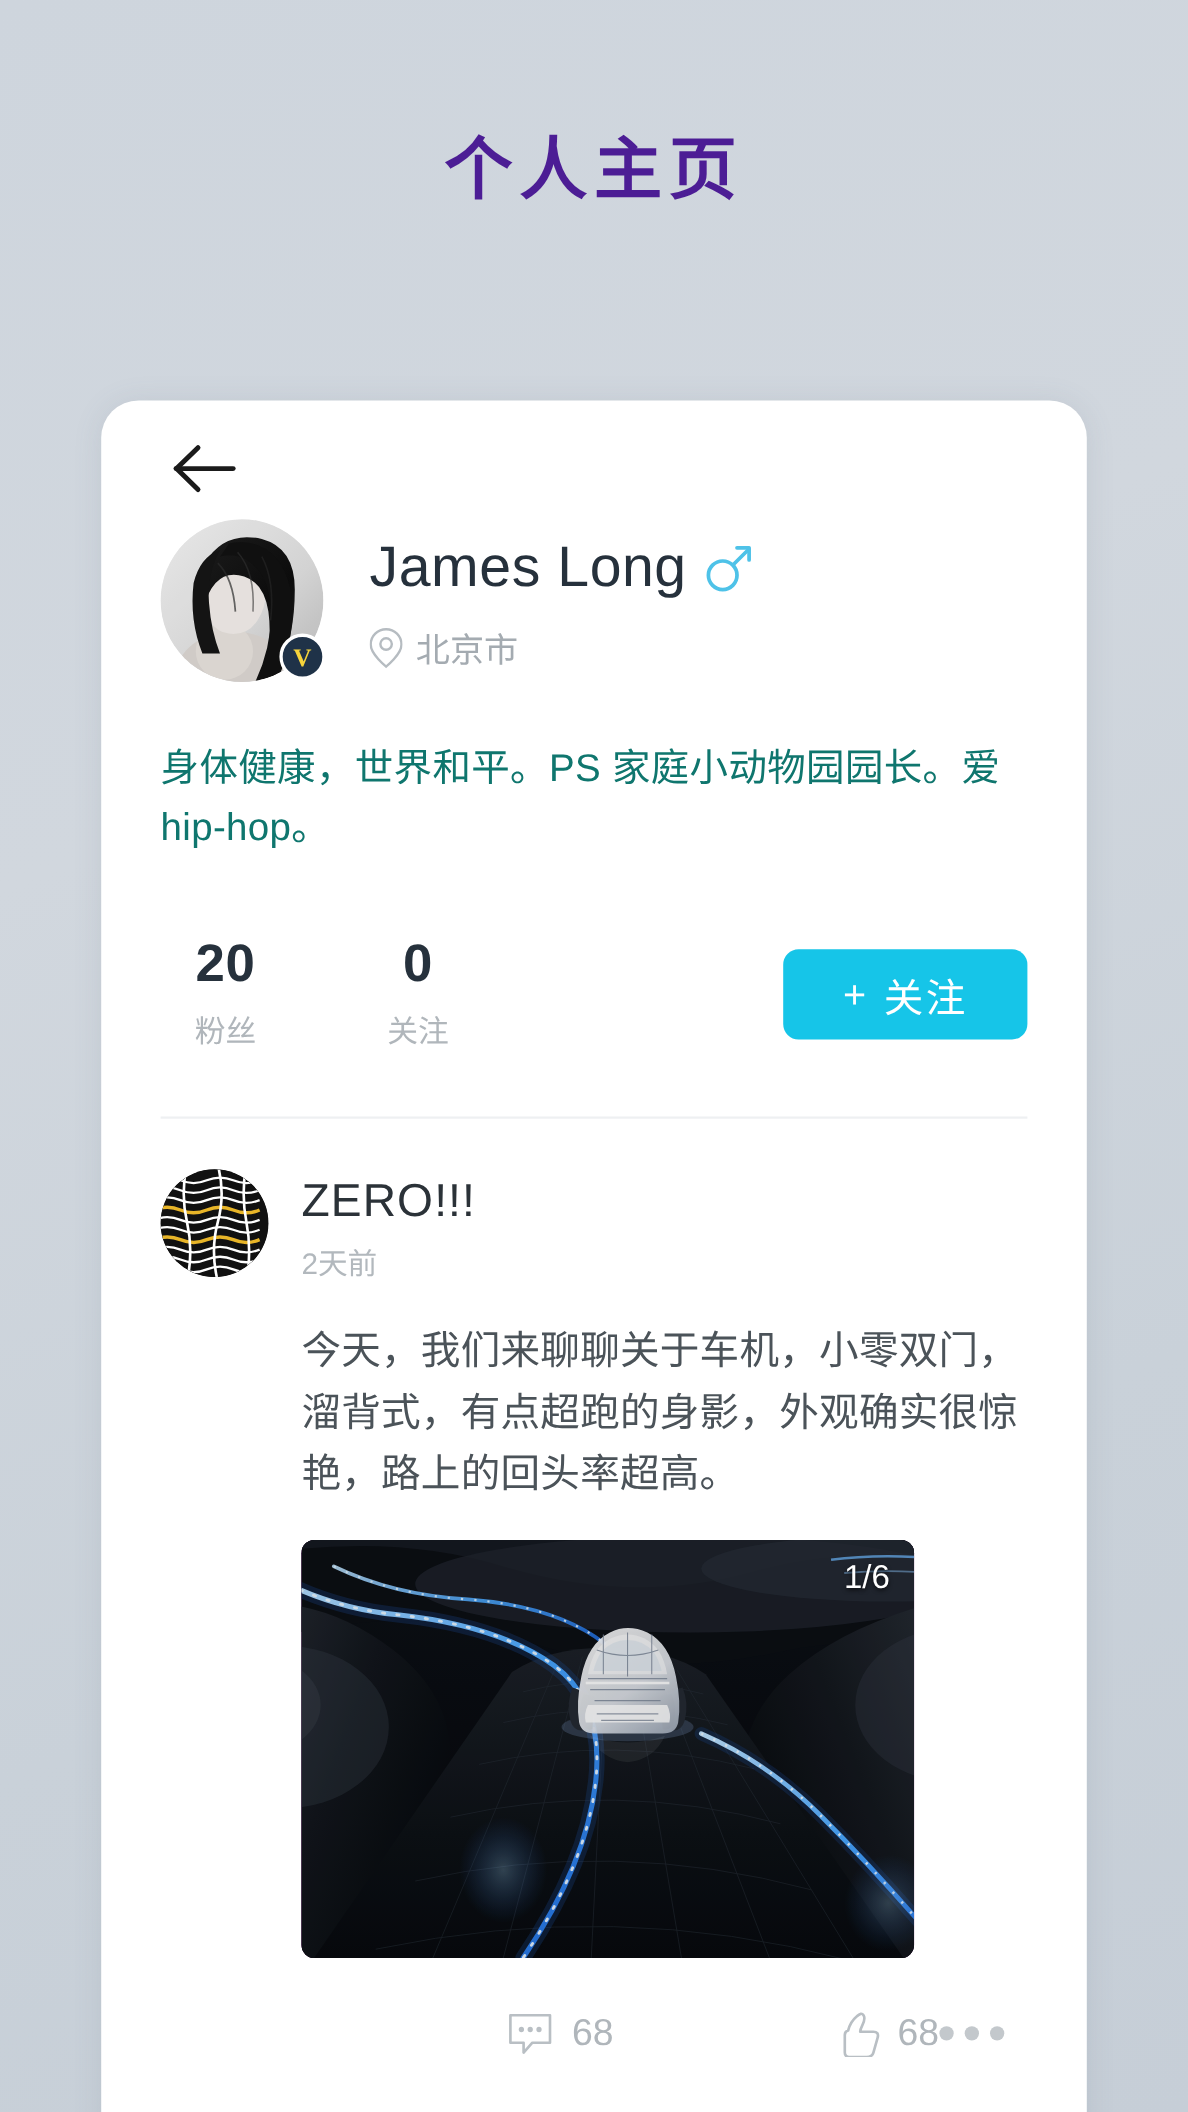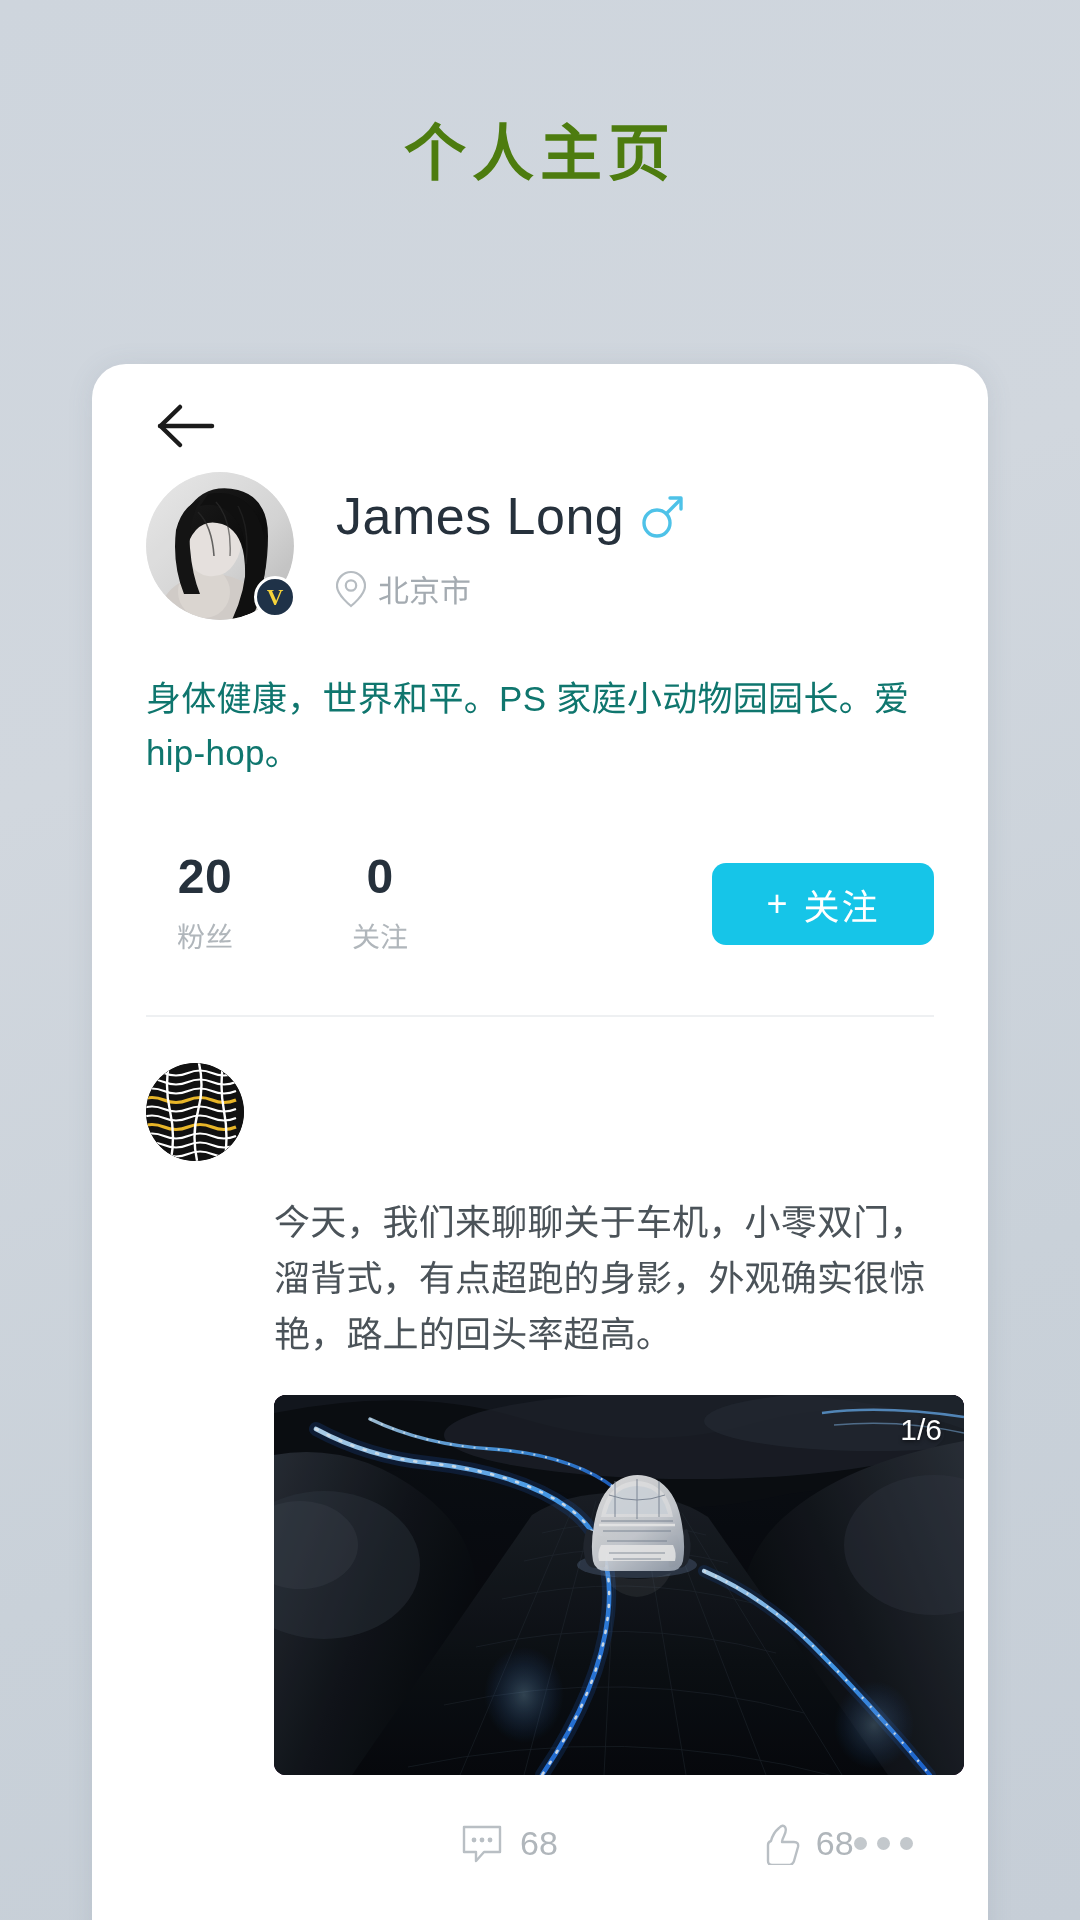--- a/index.html
+++ b/index.html
@@ -10,21 +10,21 @@
   }
   body {
     background: linear-gradient(160deg,#ced5dd 0%,#d1d7de 35%,#c9d1d9 70%,#c6ced7 100%);
   }
 
   
   .page-title{
     position:absolute; top:103px; left:0; width:1080px;
     text-align:center;
     font-size:62px; font-weight:700; letter-spacing:6px;
-    color:#4d7c0f;
+    color:#4c1d95;
   }
 
   
   .card{
     position:absolute; left:92px; top:364px;
     width:896px; height:1600px;
     background:#ffffff;
     border-radius:34px 34px 0 0;
     overflow:hidden;
     box-shadow:0 2px 26px rgba(90,105,125,.13);
@@ -129,21 +129,21 @@
 
   .post-text{
     margin-top:34px; margin-left:0;
     padding-left:128px;
     font-size:36px; line-height:1.55; color:#4b5359; letter-spacing:.2px;
   }
 
   .post-media{
     position:relative;
     margin:32px 0 16px 128px;
-    width:690px; height:380px;
+    width:557px; height:380px;
     border-radius:12px; overflow:hidden;
     background:#701a75;
   }
   .post-media svg{ display:block; width:100%; height:100%; }
   .media-counter{
     position:absolute; right:22px; top:18px;
     color:#fff; font-size:30px; font-weight:500;
     text-shadow:0 1px 4px rgba(0,0,0,.7);
   }
 
@@ -299,20 +299,24 @@
               <path d="M-6 64 q12 -5 24 0 q12 5 24 0 q12 -5 24 0 q12 5 24 0"></path>
             </g>
             <g stroke="#ffffff" stroke-width="2.4" fill="none">
               <path d="M24 -4 q-6 26 0 52 q6 26 0 54"></path>
               <path d="M52 -4 q7 26 0 52 q-7 26 0 54"></path>
               <path d="M78 -4 q-5 26 0 52 q5 26 0 54"></path>
             </g>
           </g>
         </svg>
       </div>
+      <div class="post-meta">
+        <div class="post-author">ZERO!!!</div>
+        <div class="post-time">2天前</div>
+      </div>
     </div>
 
     <div class="post-text">今天，我们来聊聊关于车机，小零双门，溜背式，有点超跑的身影，外观确实很惊艳，路上的回头率超高。</div>
 
     <div class="post-media">
       <svg viewBox="0 0 690 380" preserveAspectRatio="xMidYMid slice">
         <defs>
           <linearGradient id="skyg" x1="0" y1="0" x2="0" y2="1">
             <stop offset="0%" stop-color="#0e1218"></stop>
             <stop offset="35%" stop-color="#0a0d12"></stop>

